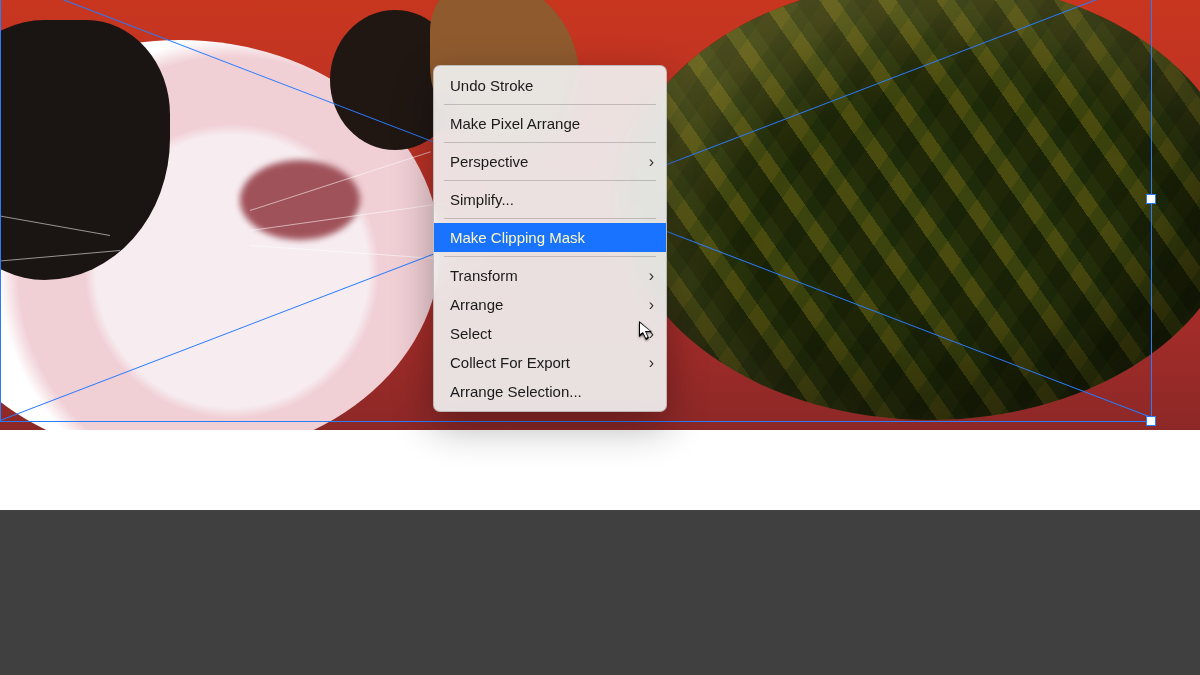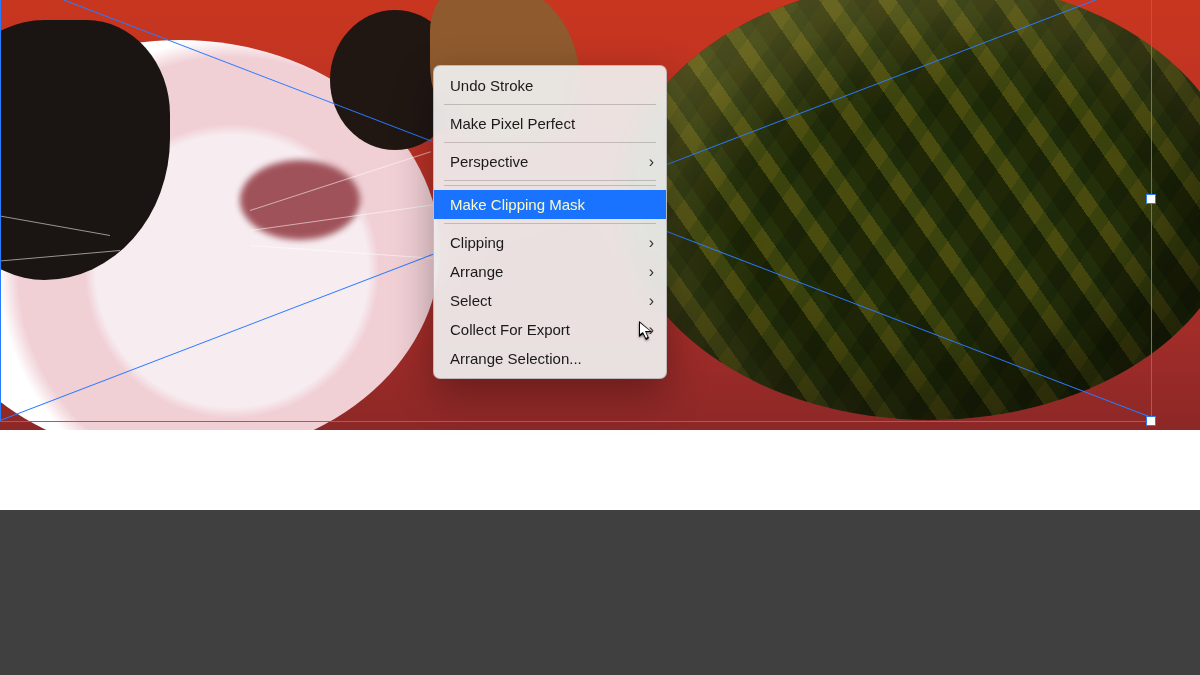--- a/index.html
+++ b/index.html
@@ -90,28 +90,29 @@
   
   <div id="bbox">
     <div class="handle" style="right:-5px;bottom:-5px;"></div>
     <div class="handle" style="right:-5px;top:50%;margin-top:-5px;"></div>
   </div>
 
   
   <div id="menu">
     <div class="mi"><span>Undo Stroke</span></div>
     <div class="sep"></div>
-    <div class="mi"><span>Make Pixel Perfect</span></div>
+    <div class="mi"><span>Make Pixel Arrange</span></div>
     <div class="sep"></div>
     <div class="mi"><span>Perspective</span><span class="arrow">›</span></div>
     <div class="sep"></div>
+    <div class="mi"><span>Simplify...</span></div>
     <div class="sep"></div>
     <div class="mi selected"><span>Make Clipping Mask</span></div>
     <div class="sep"></div>
-    <div class="mi"><span>Clipping</span><span class="arrow">›</span></div>
+    <div class="mi"><span>Transform</span><span class="arrow">›</span></div>
     <div class="mi"><span>Arrange</span><span class="arrow">›</span></div>
     <div class="mi"><span>Select</span><span class="arrow">›</span></div>
     <div class="mi"><span>Collect For Export</span><span class="arrow">›</span></div>
     <div class="mi"><span>Arrange Selection...</span></div>
   </div>
 
   
   <div id="cursor">
     <svg width="18" height="22">
       <polygon points="0,0 0,16 4,13 7,19 10,17 7,11 13,11" fill="#000"></polygon>

